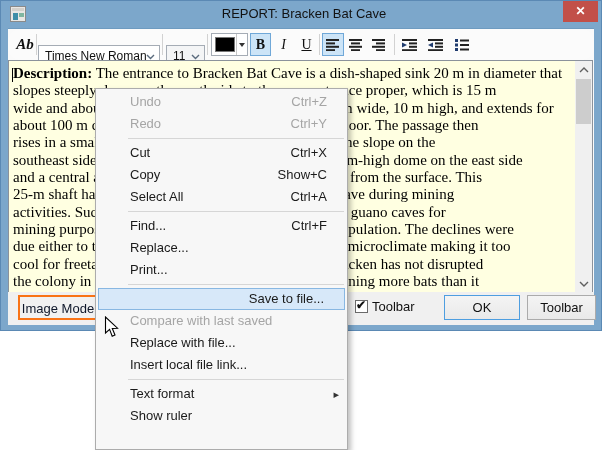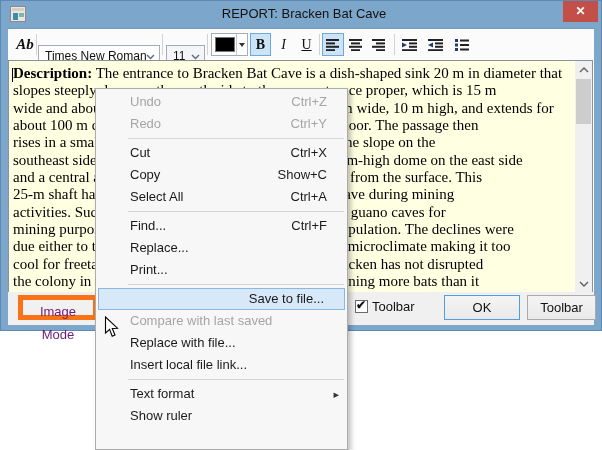--- a/index.html
+++ b/index.html
@@ -72,21 +72,21 @@
             align-items:center; justify-content:center; }
   .sb-up { top:0; } .sb-down { bottom:0; }
   .sb-thumb { position:absolute; left:1px; top:18px; width:15px; height:45px; background:#cdcdcd; }
 
   
   .bottombar { position:absolute; left:0; bottom:0; width:100%; height:33px; background:#f0f0f0; }
   .btn { position:absolute; top:3px; height:25px; background:linear-gradient(#f4f4f4,#e9e9e9);
          border:1px solid #ababab; text-align:center; font-size:13px; color:#111;
          line-height:23px; }
   .btn.default { border:1px solid #4e9ee0; }
-  .btn.disabled { background:#f1f1f1; border:5px solid #f97316; color:#701a75; }
+  .btn.disabled { background:#f1f1f1; border:2px solid #f97316; color:#0f172a; }
   .imagemode { left:10px; width:80px; }
   .okbtn { left:436px; width:76px; }
   .cancelbtn { left:519px; width:69px; }
   .chkwrap { position:absolute; left:347px; top:7px; display:flex; align-items:center; }
   .chkbox { width:13px; height:13px; background:#fff; border:1px solid #6a6a6a;
             position:relative; }
   .chkbox .mark { position:absolute; left:0px; top:-3px; font-size:12px; font-weight:bold; color:#111; }
   .chklabel { margin-left:4px; font-size:13px; color:#111; }
 
   

